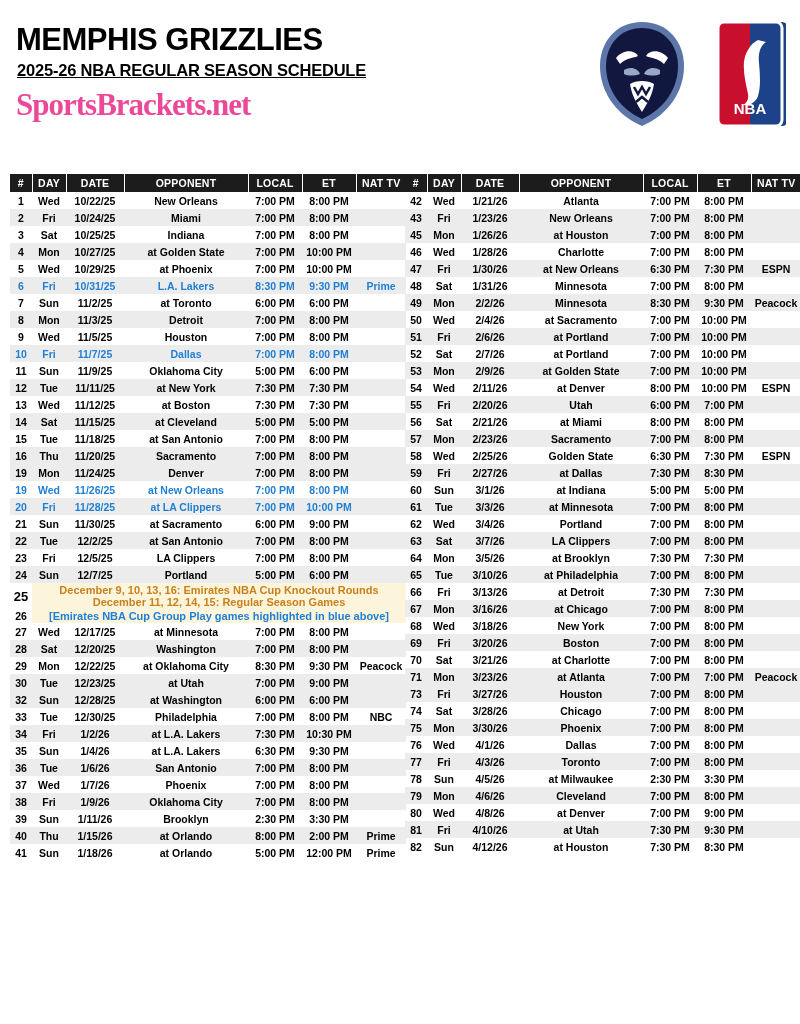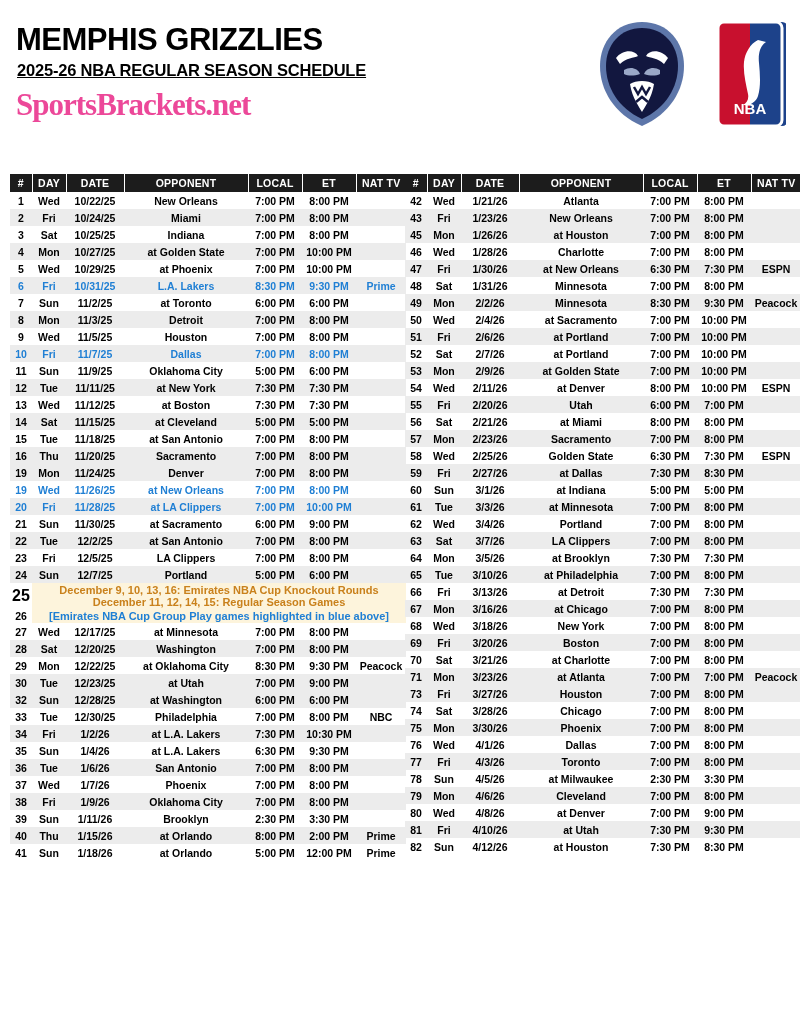--- a/index.html
+++ b/index.html
@@ -371,21 +371,21 @@
             <tr class="alt">
               <td class="num">24</td>
               <td class="day">Sun</td>
               <td class="date">12/7/25</td>
               <td class="opp">Portland</td>
               <td class="local">5:00 PM</td>
               <td class="et">6:00 PM</td>
               <td class="tv"></td>
             </tr>
             <tr class="note">
-              <td class="num" style="background: rgb(255, 255, 255); color: rgb(0, 0, 0); font-size: 16px;">25</td>
+              <td class="num" style="background: rgb(255, 255, 255); color: rgb(0, 0, 0); font-size: 13px;">25</td>
               <td colspan="6">
                 <div>December 9, 10, 13, 16: Emirates NBA Cup Knockout Rounds</div>
                 <div>December 11, 12, 14, 15: Regular Season Games</div>
               </td>
             </tr>
             <tr class="note">
               <td class="num" style="background: rgb(255, 255, 255); color: rgb(0, 0, 0); font-size: 10.5px;">26</td>
               <td colspan="6" style="color: rgb(31, 127, 212);">[Emirates NBA Cup Group Play games highlighted in blue above]</td>
             </tr>
             <tr>

